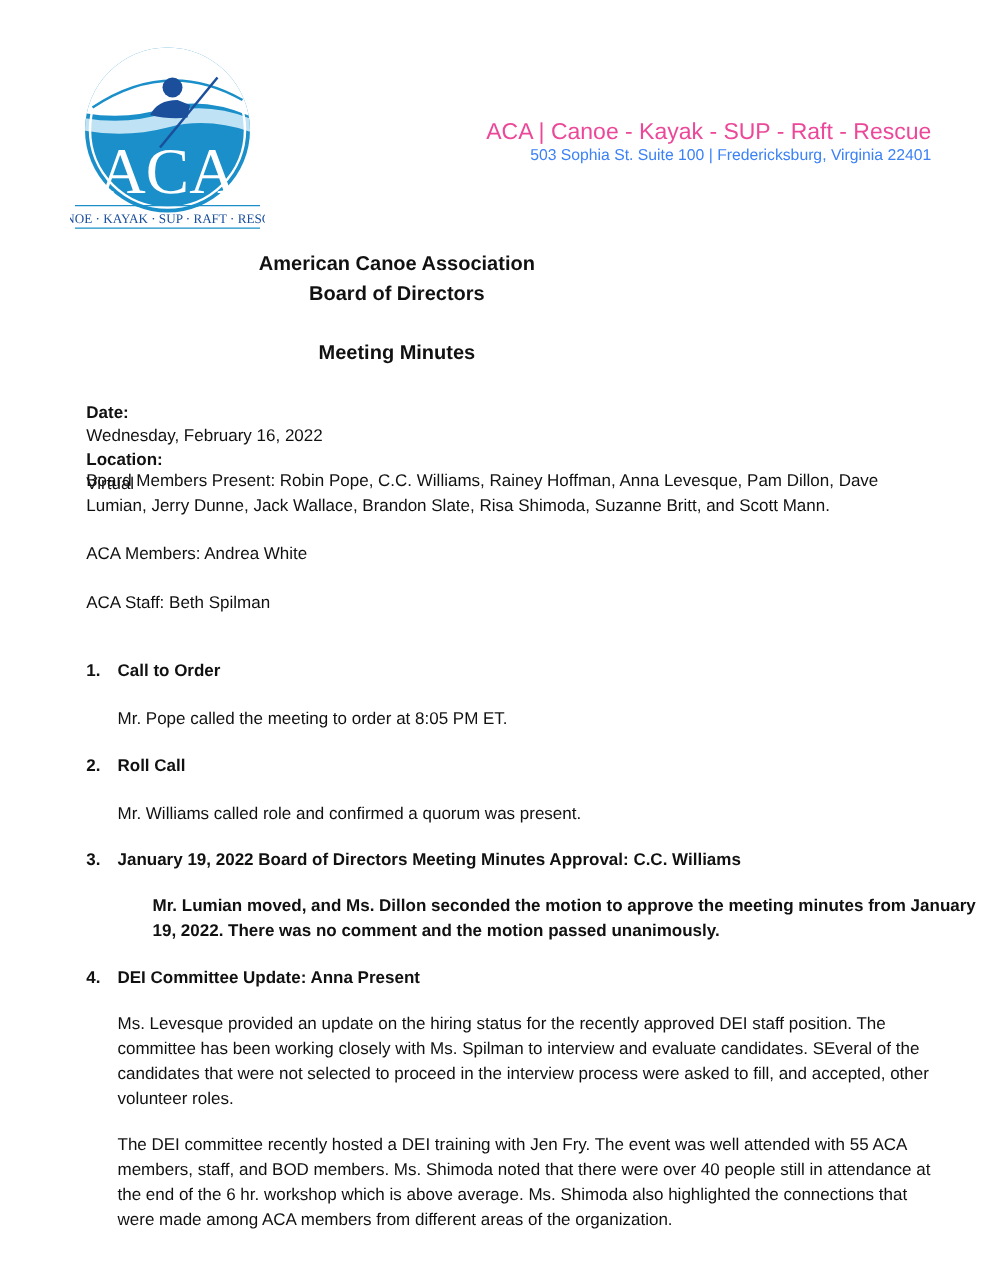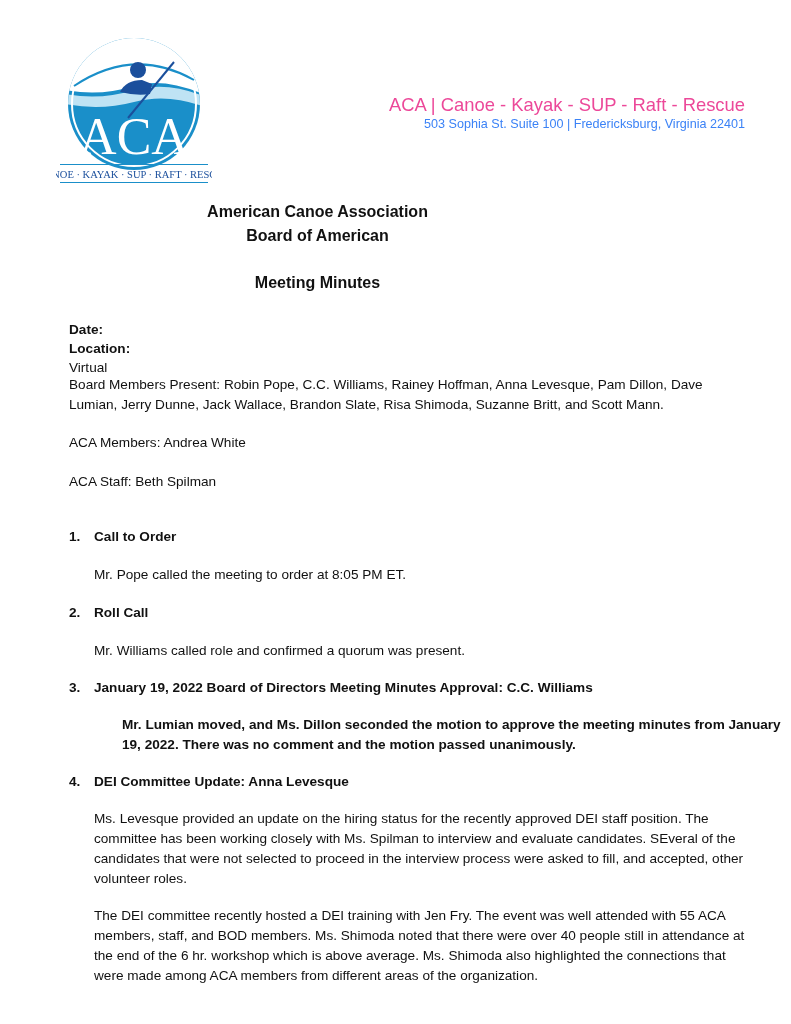--- a/index.html
+++ b/index.html
@@ -47,26 +47,27 @@
     <rect x="4" y="146" width="148" height="1" fill="#1a8fc9"></rect>
   </svg>
 </div>
 
 <div class="letterhead">
   <div class="lh-title">ACA | Canoe - Kayak - SUP - Raft - Rescue</div>
   <div class="lh-line">503 Sophia St. Suite 100 | Fredericksburg, Virginia 22401</div>
 </div>
 
 <div class="center-title" style="top:203px;">American Canoe Association</div>
-<div class="center-title" style="top:227px;">Board of American</div>
+<div class="center-title" style="top:227px;">Board of Directors</div>
 <div class="center-title" style="top:274px;">Meeting Minutes</div>
 
 <div class="meta">
   <div class="meta-row">
     <span class="meta-label">Date:</span>
+    <span>Wednesday, February 16, 2022</span>
   </div>
   <div class="meta-row">
     <span class="meta-label">Location:</span>
     <span>Virtual</span>
   </div>
 </div>
 
 <div class="para" style="top:375px;">Board Members Present: Robin Pope, C.C. Williams, Rainey Hoffman, Anna Levesque, Pam Dillon, Dave Lumian, Jerry Dunne, Jack Wallace, Brandon Slate, Risa Shimoda, Suzanne Britt, and Scott Mann.</div>
 <div class="para" style="top:433px;">ACA Members: Andrea White</div>
 <div class="para" style="top:472px;">ACA Staff: Beth Spilman</div>
@@ -84,16 +85,16 @@
 <div class="para indent" style="top:641px;">Mr. Williams called role and confirmed a quorum was present.</div>
 
 <div class="item-h" style="top:678px;">
   <span class="num">3.</span>
   <span>January 19, 2022 Board of Directors Meeting Minutes Approval: C.C. Williams</span>
 </div>
 <div class="para indent bold" style="top:715px;">Mr. Lumian moved, and Ms. Dillon seconded the motion to approve the meeting minutes from January 19, 2022. There was no comment and the motion passed unanimously.</div>
 
 <div class="item-h" style="top:772px;">
   <span class="num">4.</span>
-  <span>DEI Committee Update: Anna Levesque</span>
+  <span>DEI Committee Update: Anna Present</span>
 </div>
 <div class="para indent" style="top:809px;">Ms. Levesque provided an update on the hiring status for the recently approved DEI staff position. The committee has been working closely with Ms. Spilman to interview and evaluate candidates. SEveral of the candidates that were not selected to proceed in the interview process were asked to fill, and accepted, other volunteer roles.</div>
 <div class="para indent" style="top:906px;">The DEI committee recently hosted a DEI training with Jen Fry. The event was well attended with 55 ACA members, staff, and BOD members. Ms. Shimoda noted that there were over 40 people still in attendance at the end of the 6 hr. workshop which is above average. Ms. Shimoda also highlighted the connections that were made among ACA members from different areas of the organization.</div>
 
 </body></html>

